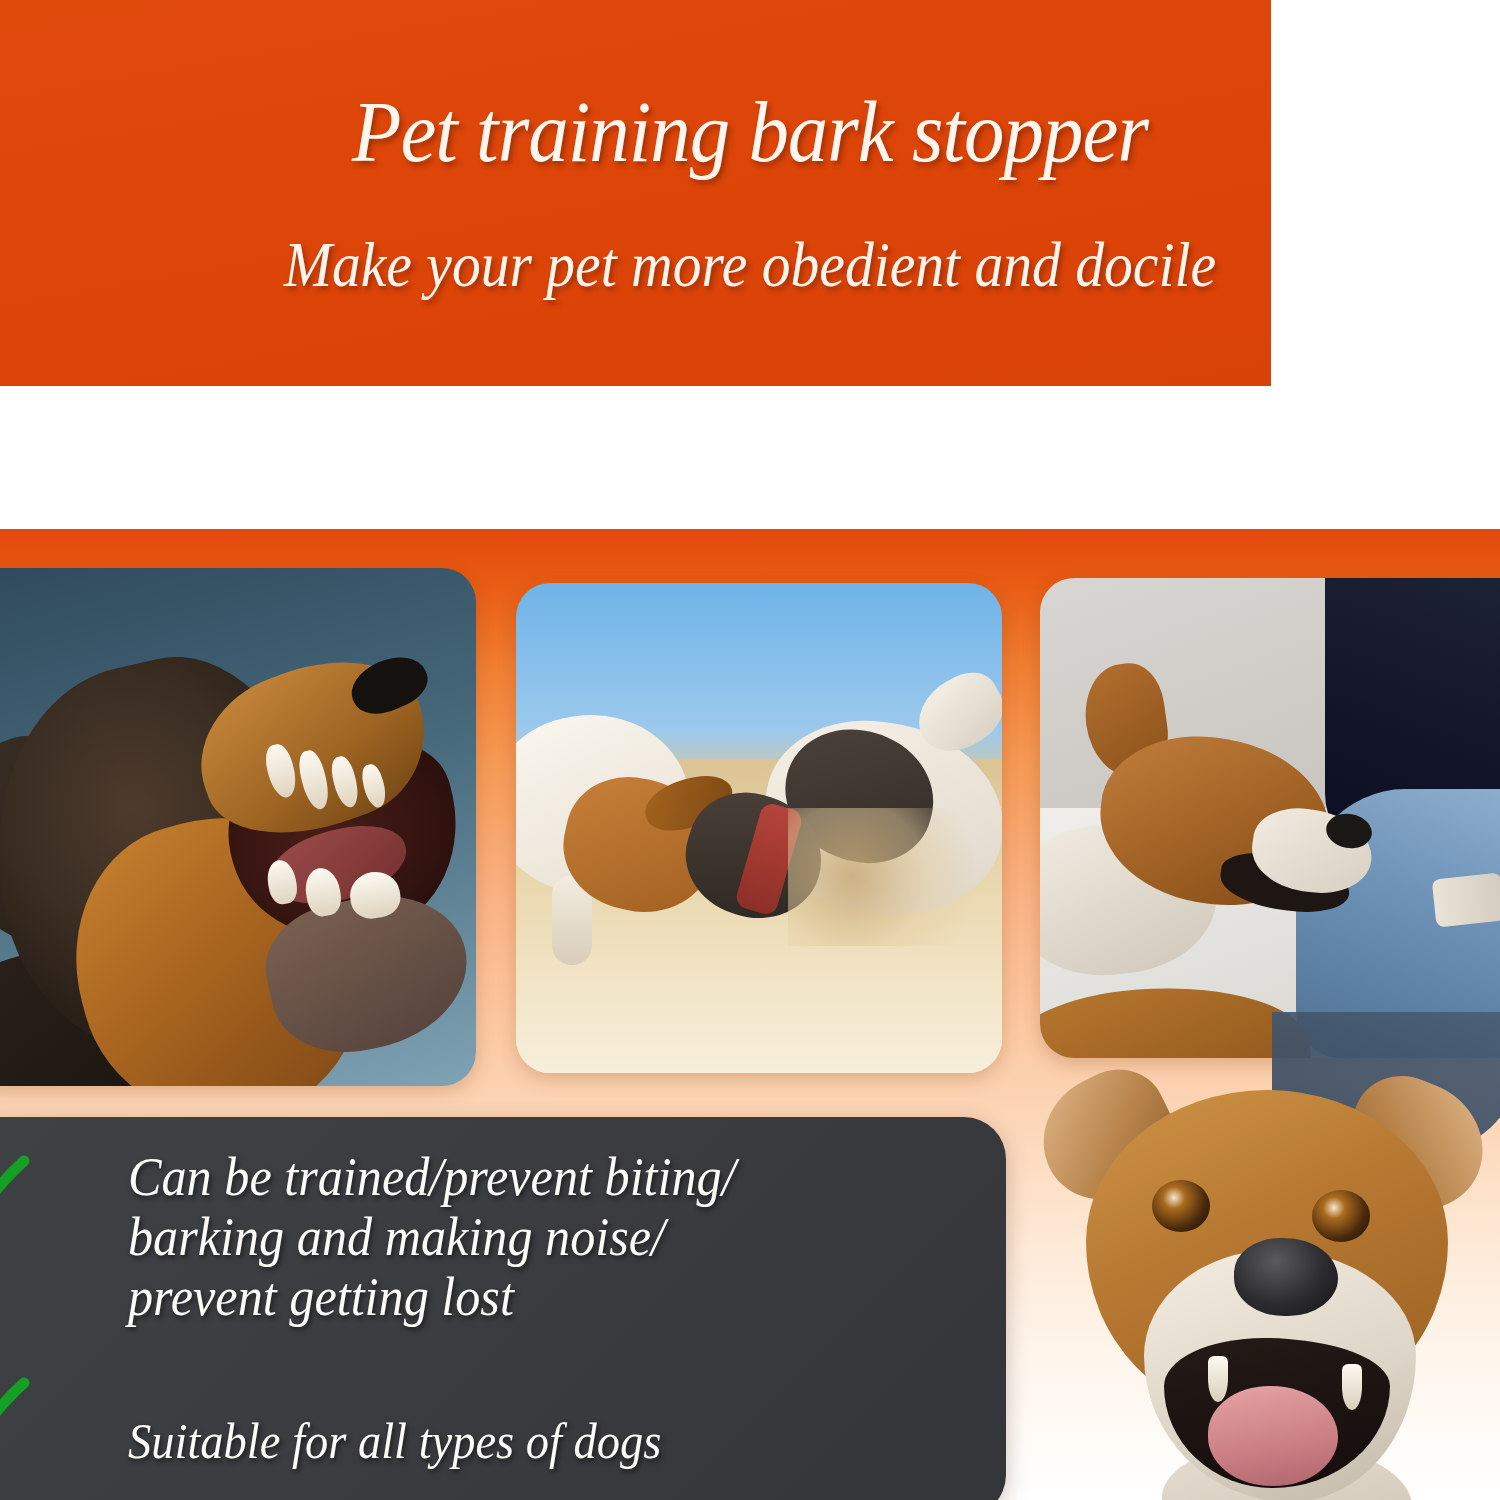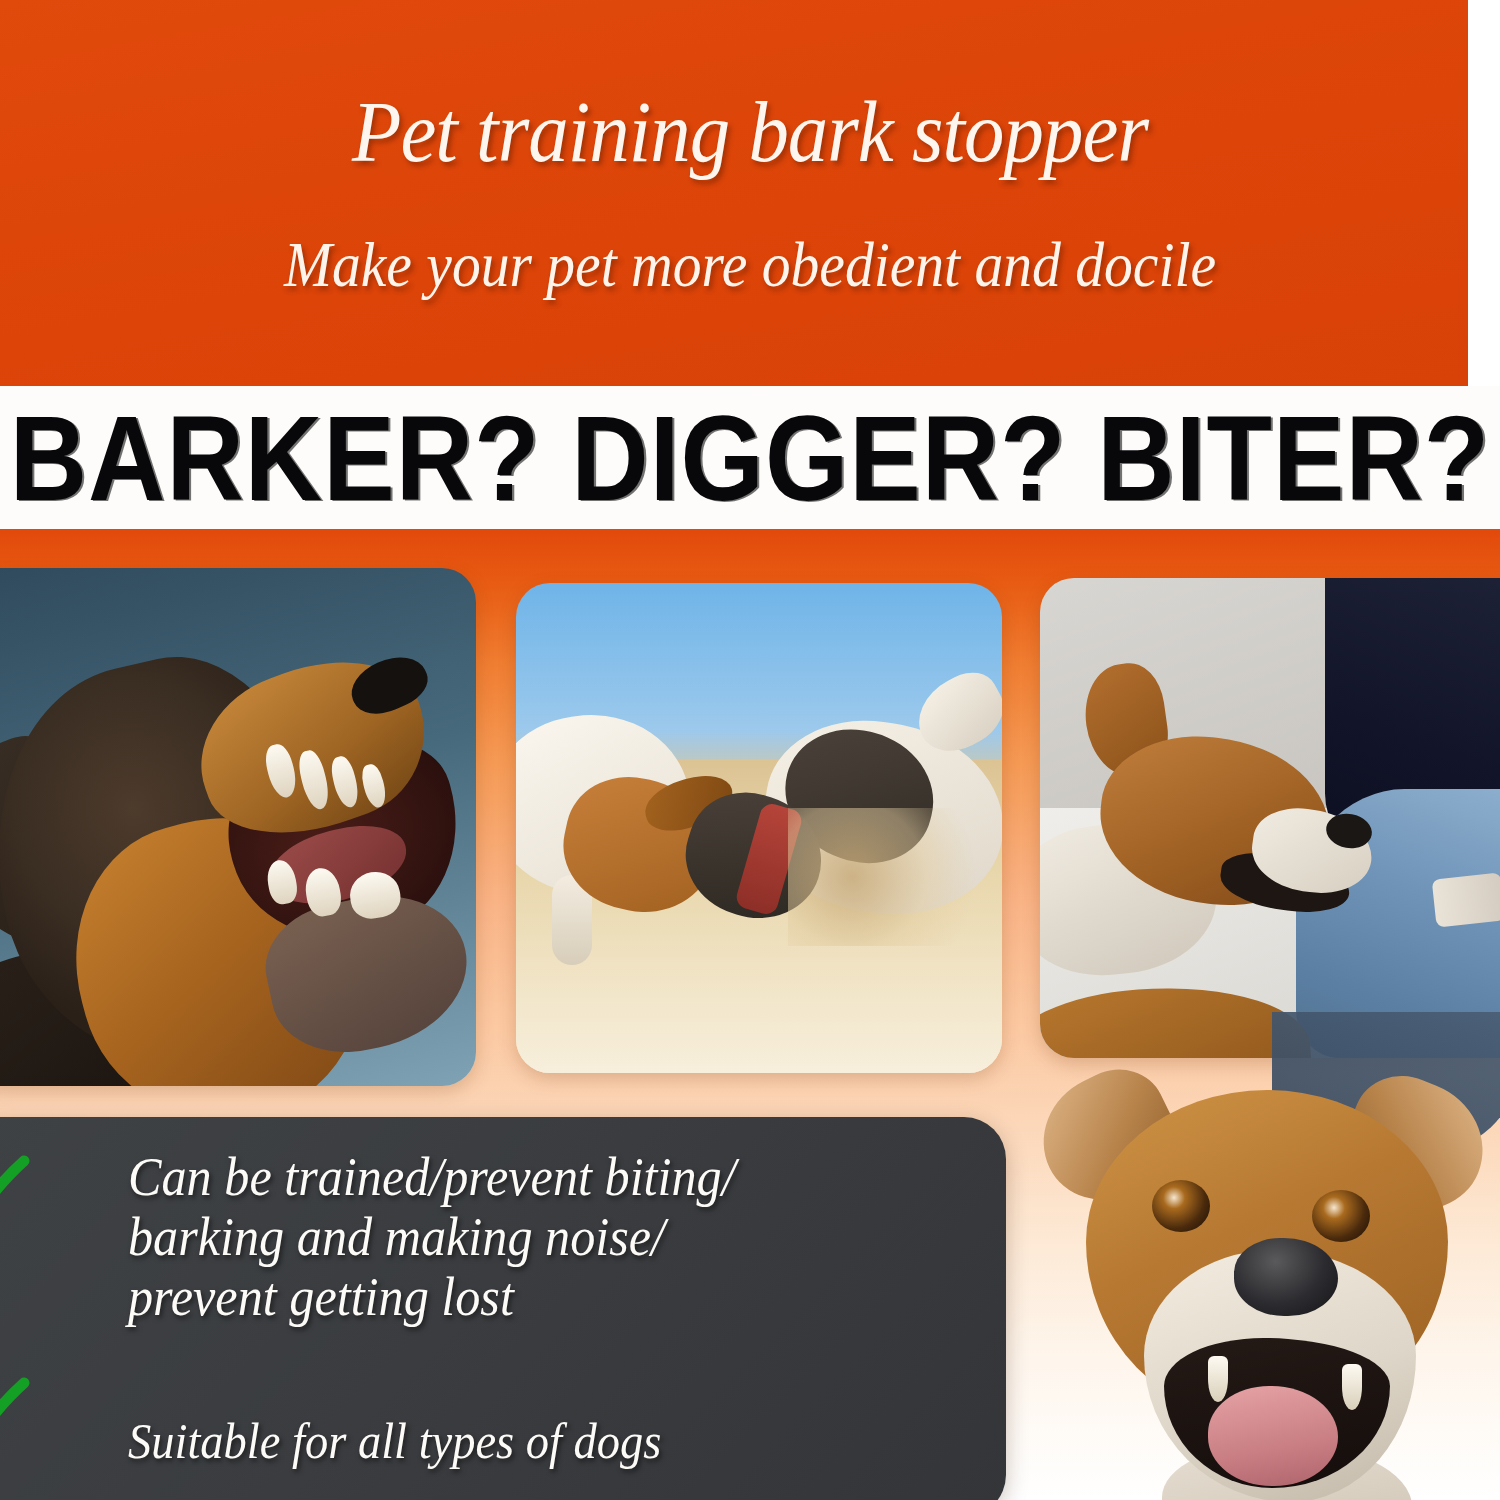--- a/index.html
+++ b/index.html
@@ -13,21 +13,21 @@
     width:1500px;
     height:1500px;
     overflow:hidden;
     background:#ffffff;
   }
 
   
   .header{
     position:absolute;
     left:0; top:0;
-    width:1468px; height:386px;
+    width:1271px; height:386px;
     background:linear-gradient(170deg,#e04a0b 0%,#dc4408 55%,#d94207 100%);
   }
   .header-title{
     position:absolute;
     left:0; top:82px;
     width:1500px;
     text-align:center;
     font-size:86px;
     font-style:italic;
     font-weight:400;
@@ -514,23 +514,20 @@
 </head>
 <body>
 
 <div class="page">
 
   <div class="header">
     <div class="header-title">Pet training bark stopper</div>
     <div class="header-sub">Make your pet more obedient and docile</div>
   </div>
 
-  <div class="band">
-    <div class="band-text">BARKER? DIGGER? BITER?</div>
-  </div>
 
   <div class="body-bg"></div>
 
   <div class="card card-bark">
     <div class="rott-body"></div>
     <div class="rott-ear"></div>
     <div class="rott-head"></div>
     <div class="rott-tan"></div>
     <div class="rott-mouth"></div>
     <div class="rott-tongue"></div>

